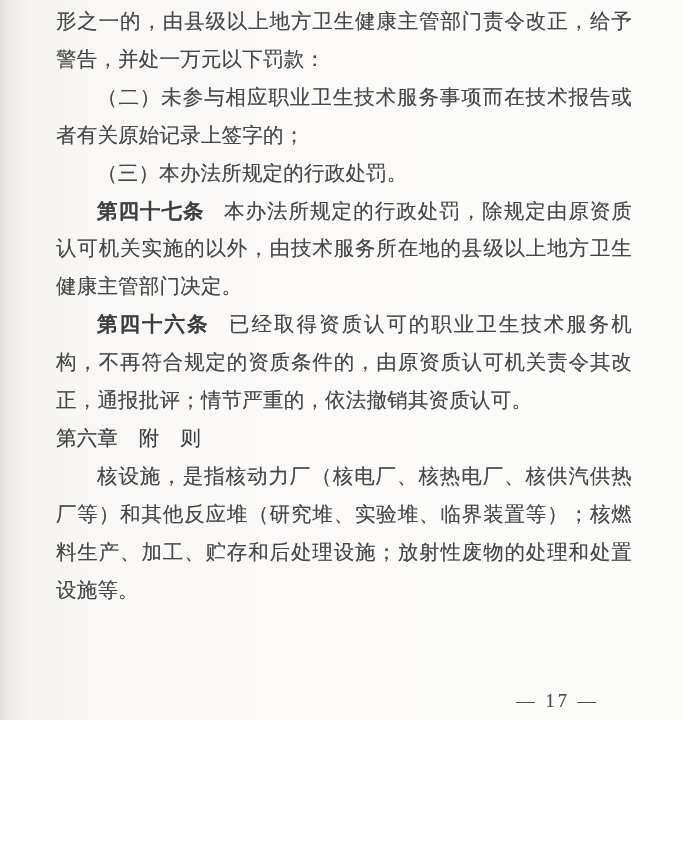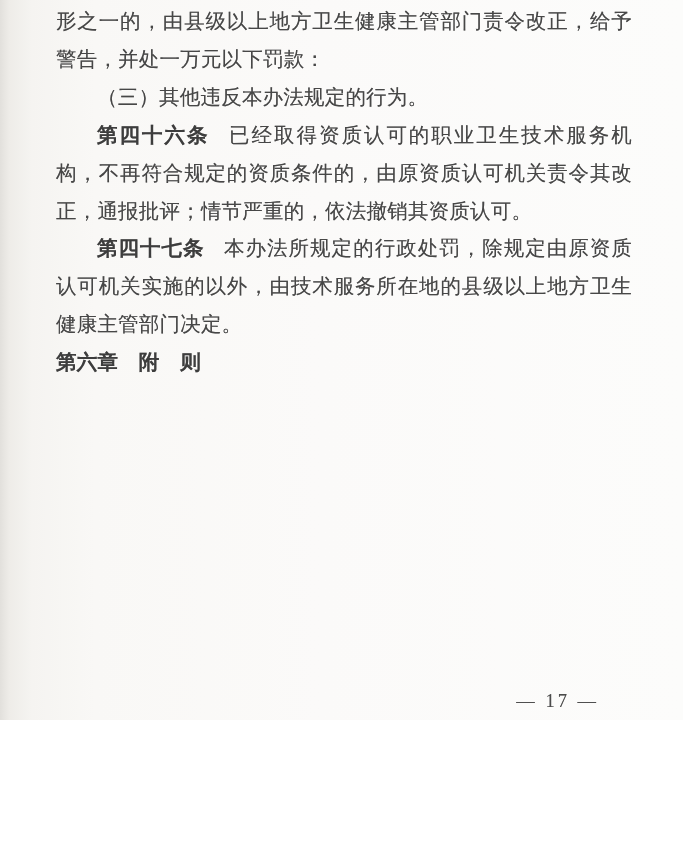--- a/index.html
+++ b/index.html
@@ -40,21 +40,21 @@
   }
   .art-label {
     font-weight: bold;
     color: #3d3d3d;
     margin-right: 0.95em;
   }
   .chapter {
     margin: 34px 0 0 0;
     font-size: 20.5px;
     line-height: 37.9px;
-    font-weight: bold;
+    font-weight: normal;
     text-align: center;
     color: #3d3d3d;
     letter-spacing: 1px;
     text-shadow: 0 0 0.6px rgba(70,70,70,0.5);
   }
   .pagenum {
     position: absolute;
     right: 84px;
     bottom: 8px;
     font-size: 18.5px;
@@ -65,28 +65,30 @@
 </style>
 </head>
 <body>
 
 <div class="page">
   <div class="content">
 
     <p>形之一的，由县级以上地方卫生健康主管部门责令改正，给予警告，并处一万元以下罚款：</p>
 
 
+    <p class="indent">（二）未参与相应职业卫生技术服务事项而在技术报告或者有关原始记录上签字的；</p>
 
-    <p class="indent">（三）其他违反本办法规定的行为。</p>
+    <p class="indent">（三）本办法所规定的行政处罚。</p>
+
+    <p class="indent"><span class="art-label">第四十七条</span><span>本办法所规定的行政处罚，除规定由原资质认可机关实施的以外，由技术服务所在地的县级以上地方卫生健康主管部门决定。</span></p>
 
     <p class="indent"><span class="art-label">第四十六条</span><span>已经取得资质认可的职业卫生技术服务机构，不再符合规定的资质条件的，由原资质认可机关责令其改正，通报批评；情节严重的，依法撤销其资质认可。</span></p>
-
-    <p class="indent"><span class="art-label">第四十七条</span><span>本办法所规定的行政处罚，除规定由原资质认可机关实施的以外，由技术服务所在地的县级以上地方卫生健康主管部门决定。</span></p>
 
     <p class="chapter">第六章　附　则</p>
 
 
 
+    <p class="indent">核设施，是指核动力厂（核电厂、核热电厂、核供汽供热厂等）和其他反应堆（研究堆、实验堆、临界装置等）；核燃料生产、加工、贮存和后处理设施；放射性废物的处理和处置设施等。</p>
 
   </div>
 
   <div class="pagenum">— 17 —</div>
 </div>
 
 </body></html>

